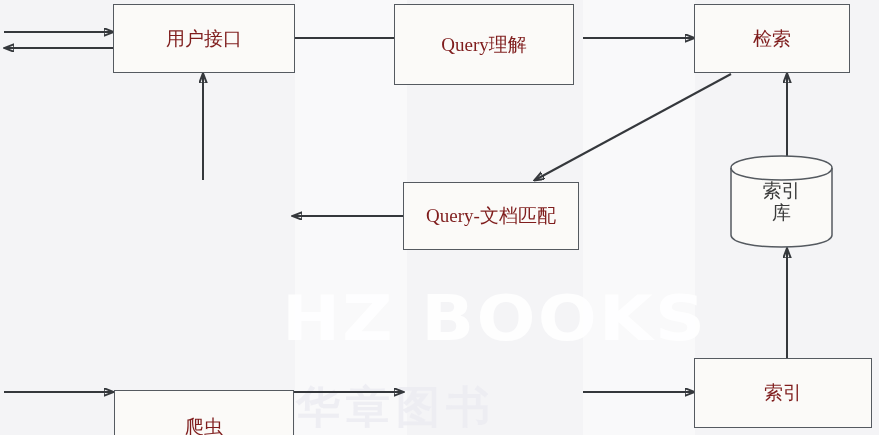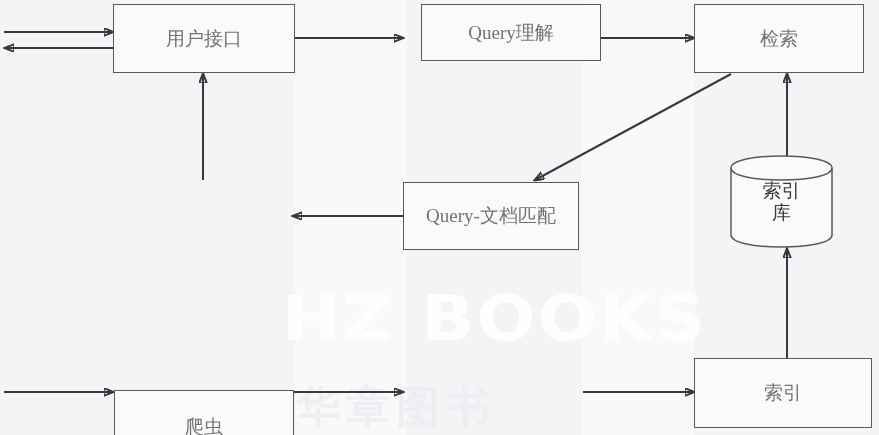--- a/index.html
+++ b/index.html
@@ -49,21 +49,21 @@
     font-family: "DejaVu Sans", sans-serif;
   }
   .node {
     position: absolute;
     box-sizing: border-box;
     border: 1.5px solid #555a60;
     background: #fbfaf8;
     display: flex;
     align-items: center;
     justify-content: center;
-    color: #737373;
+    color: #7f1d1d;
     font-size: 19px;
     line-height: 1.25;
     text-align: center;
   }
   .node-label { display: block; }
   
   .cylinder {
     position: absolute;
     box-sizing: border-box;
     display: flex;
@@ -127,25 +127,25 @@
 
     <line x1="583" y1="392" x2="694" y2="392" marker-end="url(#ah)"></line>
 
     <line x1="787" y1="358" x2="787" y2="249" marker-end="url(#ah)"></line>
   </svg>
 
   <div class="node" style="left:113px;top:4px;width:182px;height:69px;">
     <span class="node-label">用户接口</span>
   </div>
 
-  <div class="node" style="left:421px;top:4px;width:180px;height:57px;">
+  <div class="node" style="left:394px;top:4px;width:180px;height:81px;">
     <span class="node-label">Query理解</span>
   </div>
 
-  <div class="node" style="left:694px;top:4px;width:170px;height:69px;">
+  <div class="node" style="left:694px;top:4px;width:156px;height:69px;">
     <span class="node-label">检索</span>
   </div>
 
 
   <div class="node" style="left:403px;top:182px;width:176px;height:68px;">
     <span class="node-label">Query-文档匹配</span>
   </div>
 
   <div class="cylinder" style="left:729px;top:155px;width:105px;height:93px;">
     <svg width="105" height="93" viewBox="0 0 105 93">

